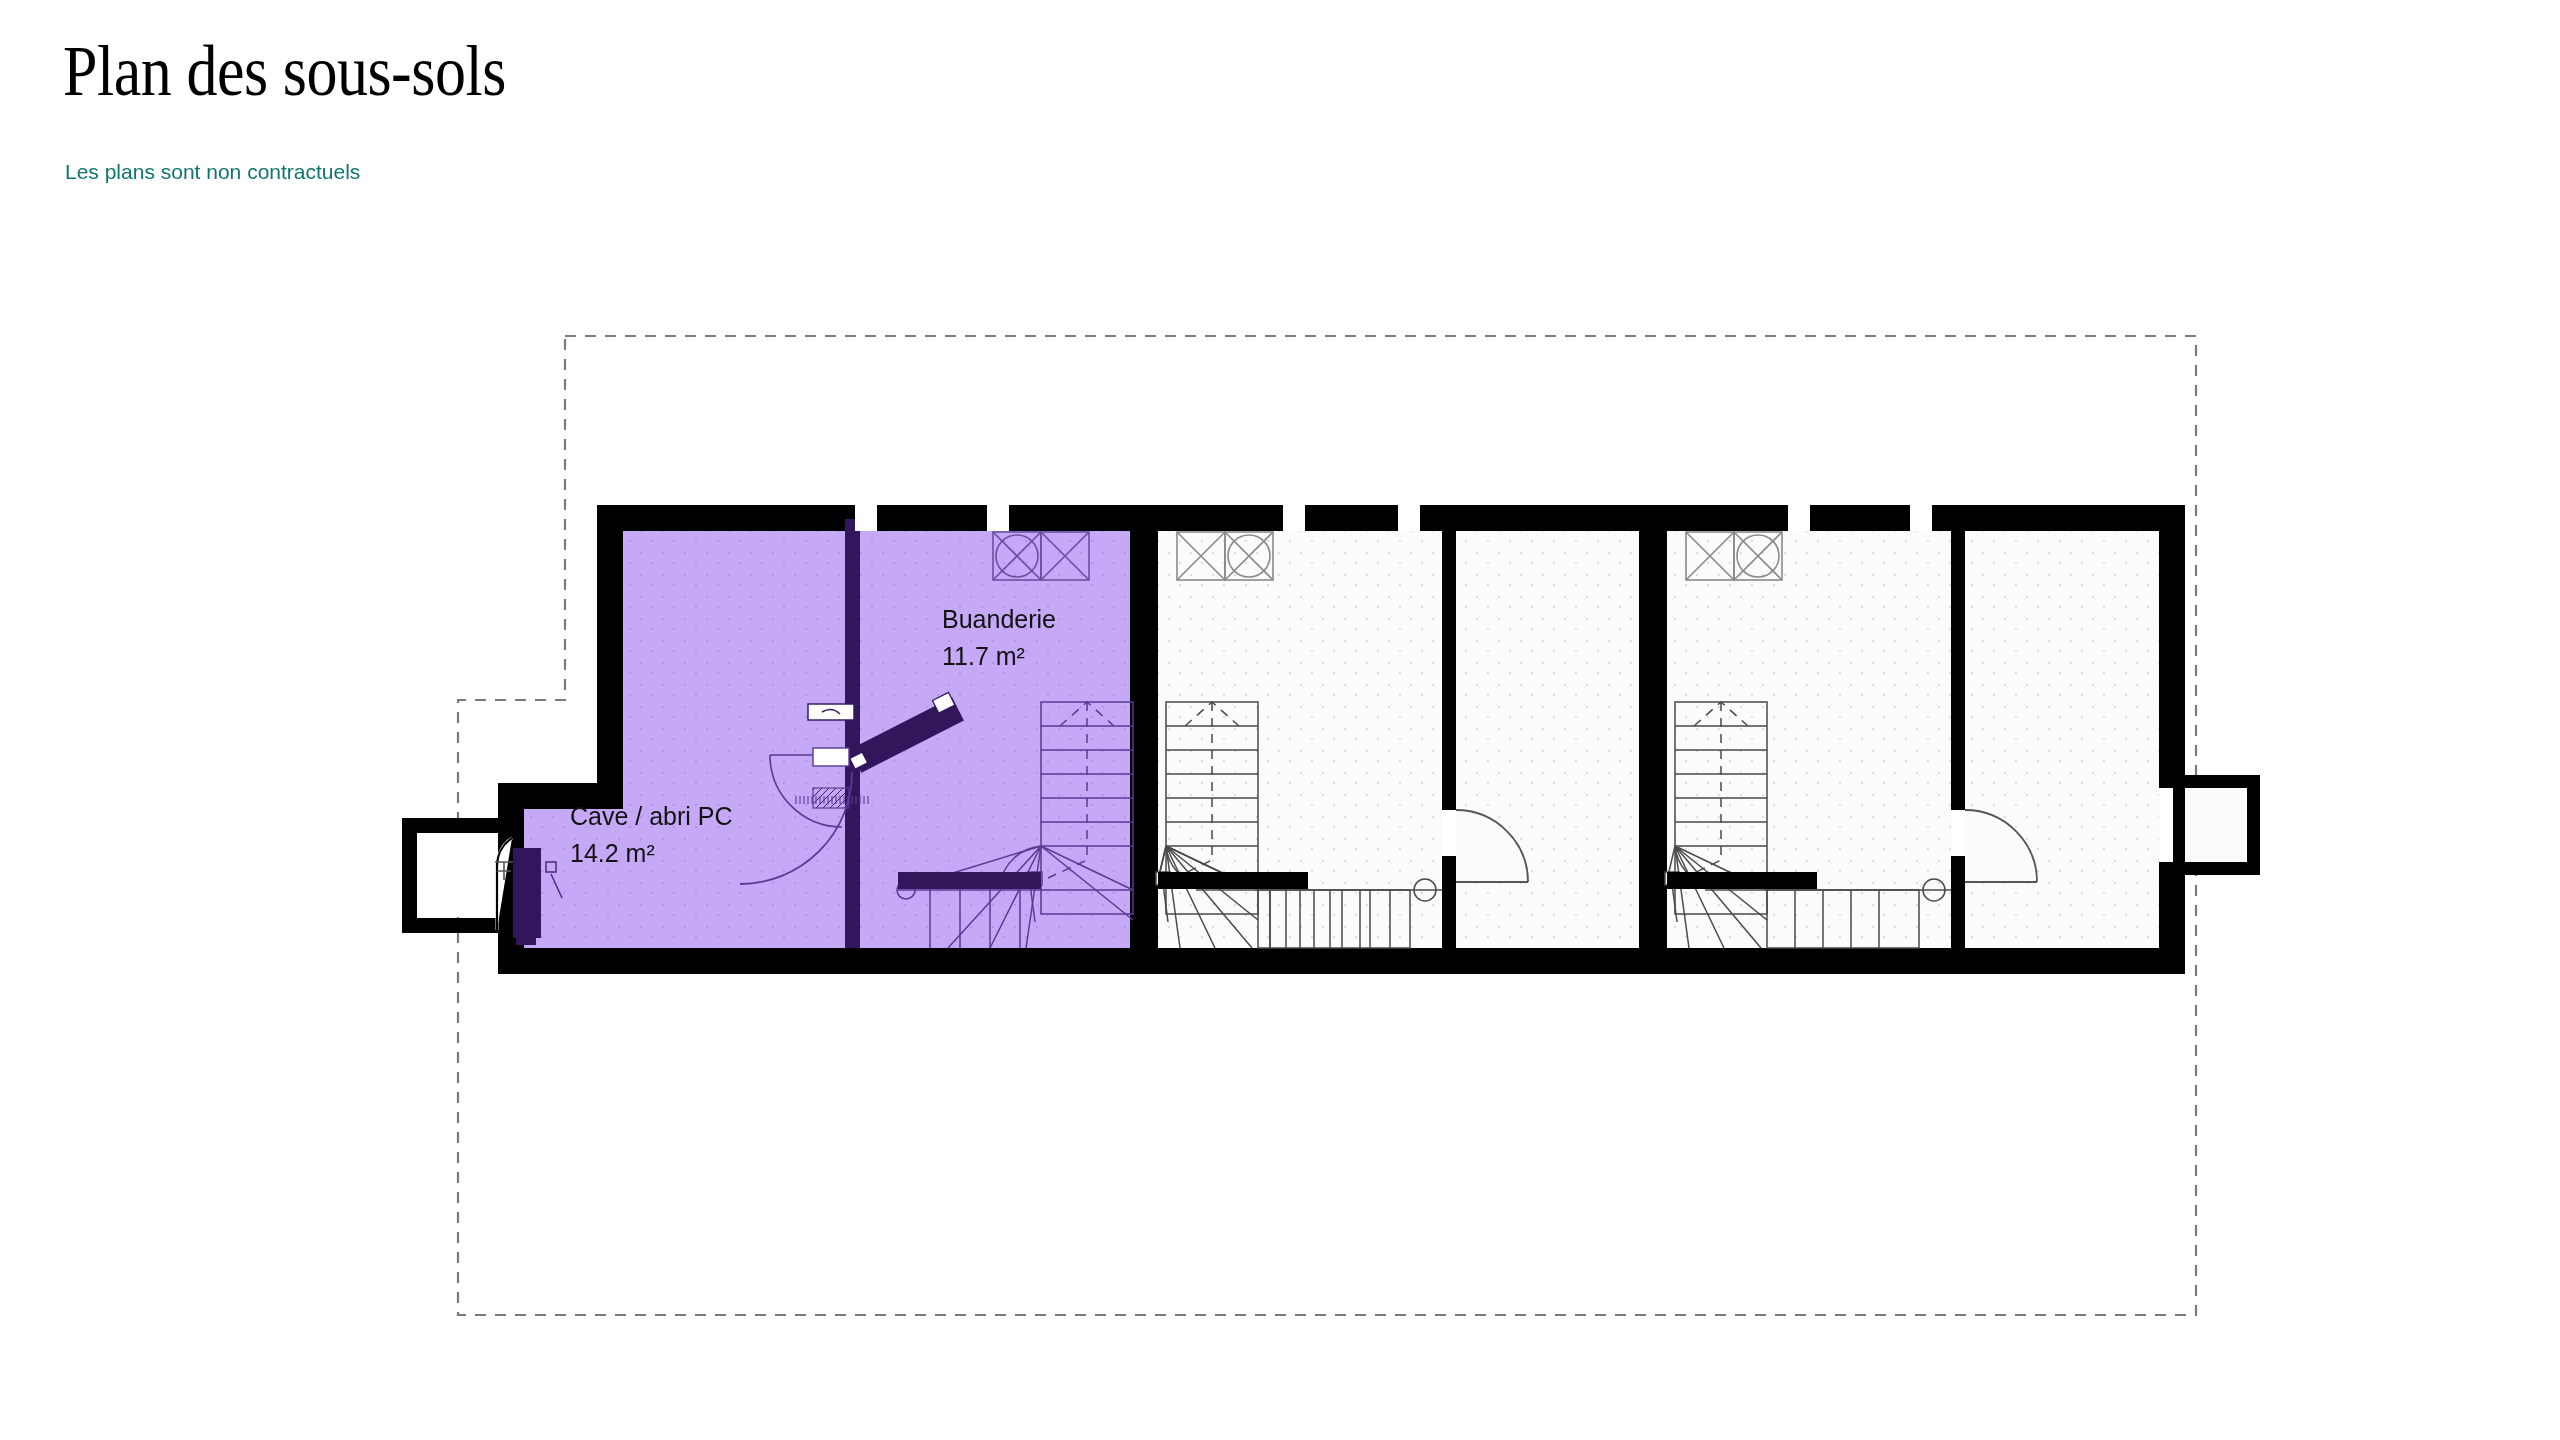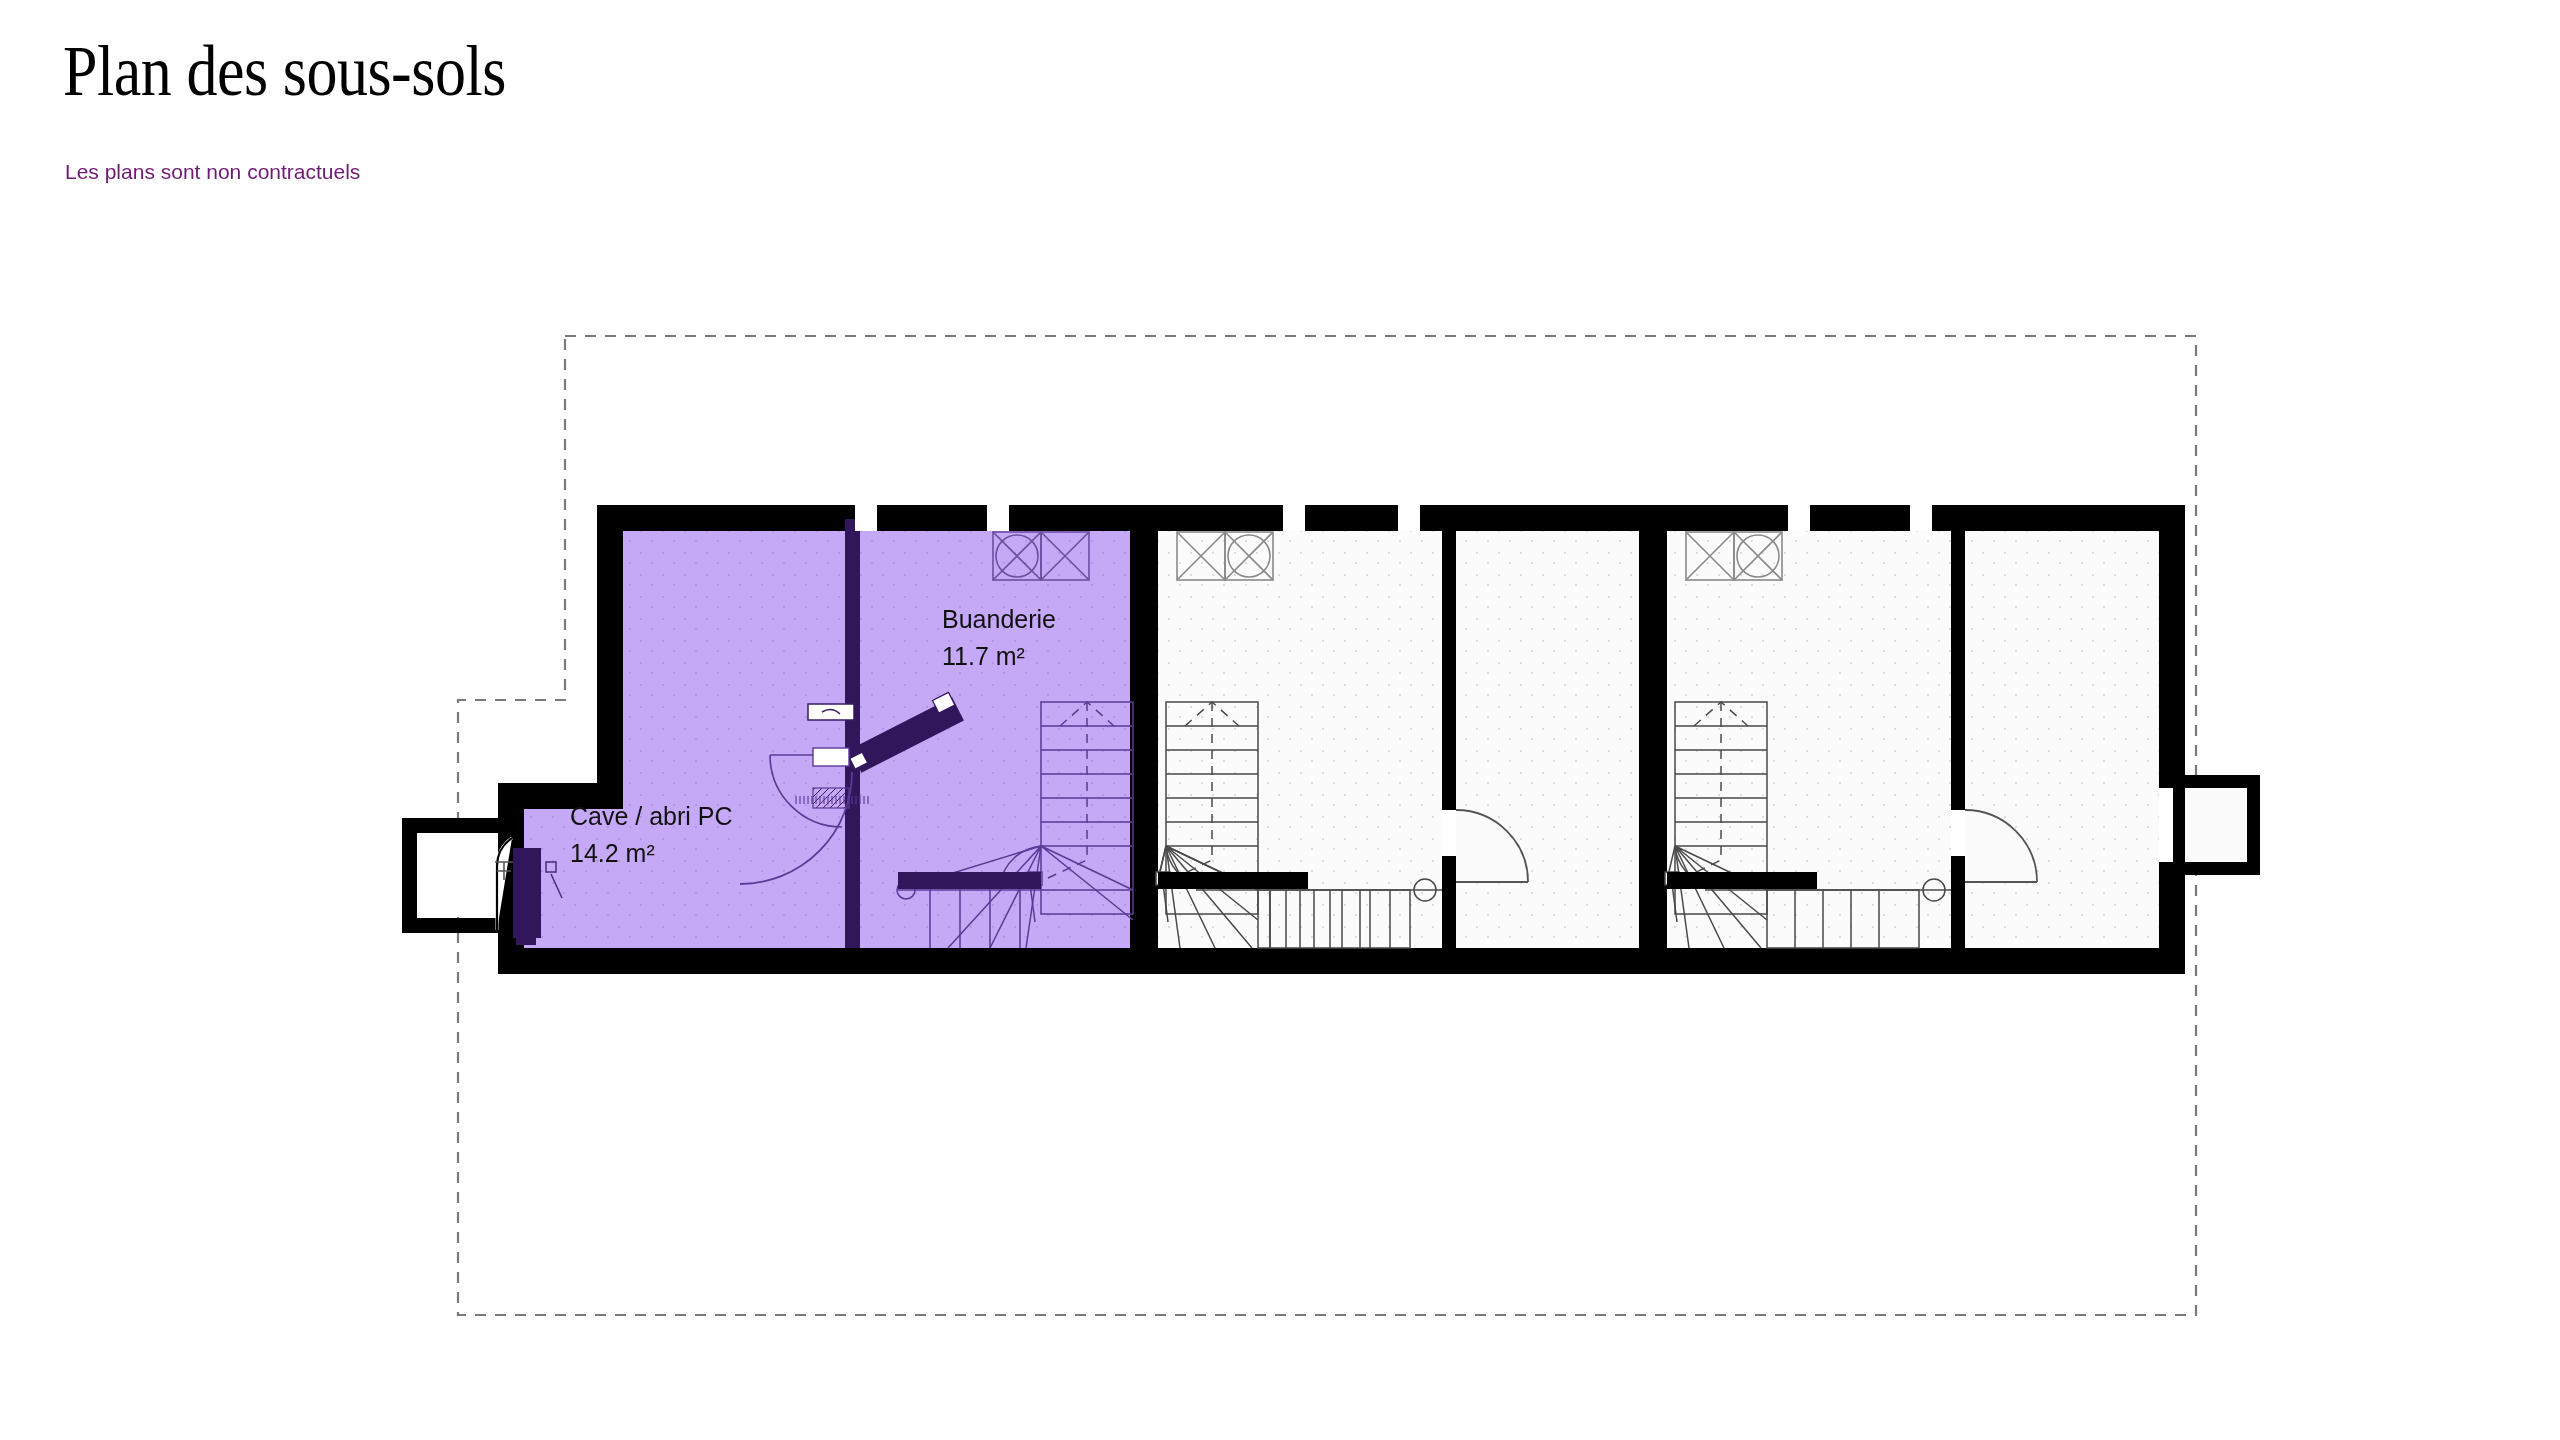--- a/index.html
+++ b/index.html
@@ -18,21 +18,21 @@
     font-weight:400;
     letter-spacing:-0.5px;
     color:#000000;
     white-space:nowrap;
     transform:scaleX(0.86);
     transform-origin:left top;
   }
   #page-subtitle{
     position:absolute;left:65px;top:160px;
     font-size:21px;
-    color:#701a75;
+    color:#0f766e;
     white-space:nowrap;
   }
   #plan-area{
     position:absolute;left:0;top:0;width:2560px;height:1440px;
   }
   svg{display:block;}
 </style>
 </head>
 <body>
 

